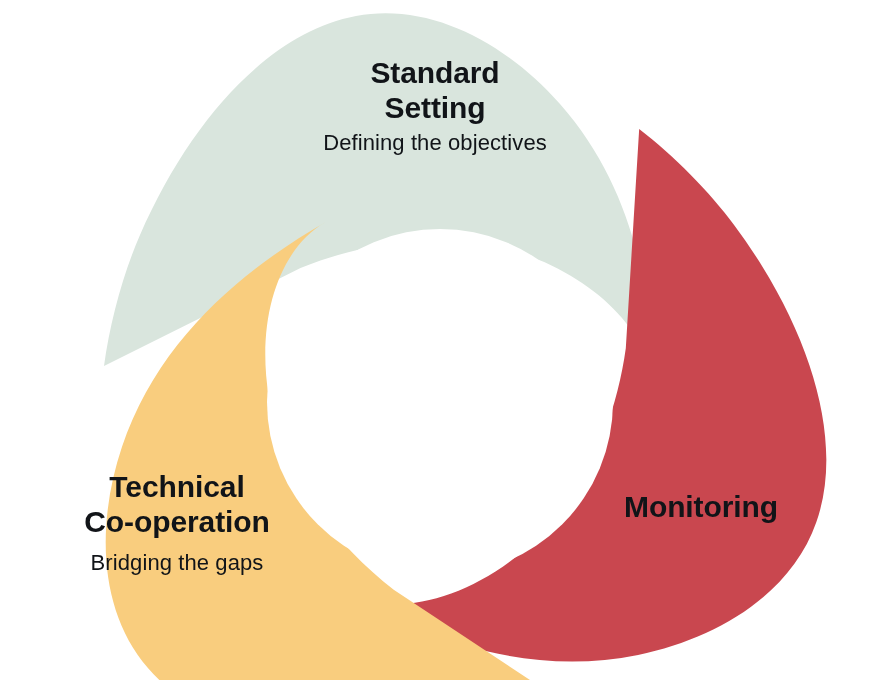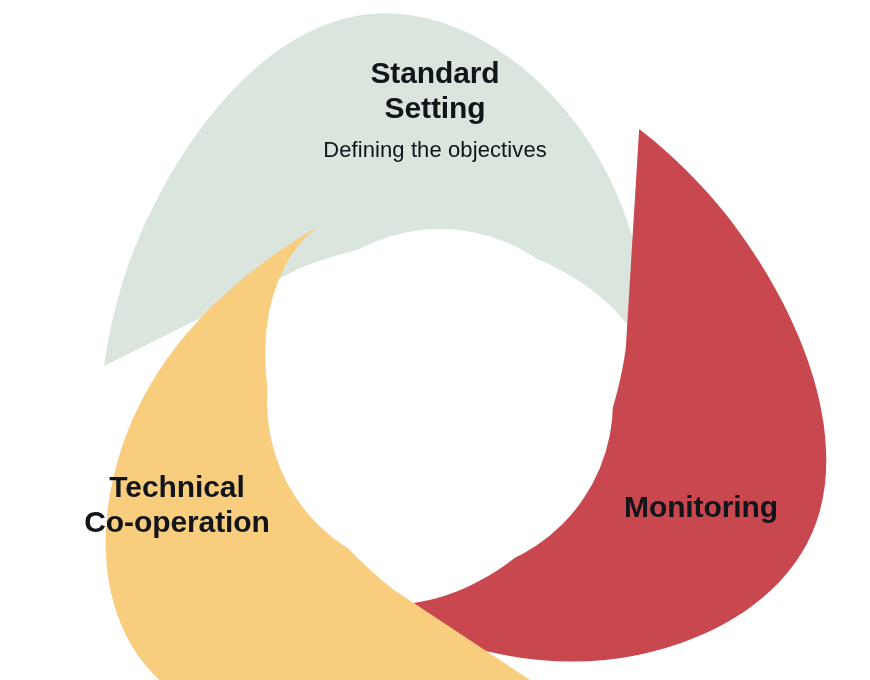--- a/index.html
+++ b/index.html
@@ -47,21 +47,21 @@
     letter-spacing: 0.1px;
     margin: 8px 0 0 0;
   }
 
   
   #label-standard-setting {
     left: 235px;
     top: 56px;
     width: 400px;
   }
-  #label-standard-setting .label-sub { margin-top: 11px; }
+  #label-standard-setting .label-sub { margin-top: 4px; }
 
   
   #label-technical-cooperation {
     left: 0px;
     top: 470px;
     width: 290px;
     margin-left: 32px;
   }
   #label-technical-cooperation .label-sub { margin-top: 10px; }
 
@@ -110,15 +110,16 @@
     <p class="label-sub">Defining the objectives</p>
   </div>
 
   <div class="label-group" id="label-monitoring">
     <p class="label-title">Monitoring</p>
   </div>
 
   <div class="label-group" id="label-technical-cooperation">
     <p class="label-title">Technical
 Co-operation</p>
+    <p class="label-sub">Bridging the gaps</p>
   </div>
 
 </div>
 
 </body></html>

